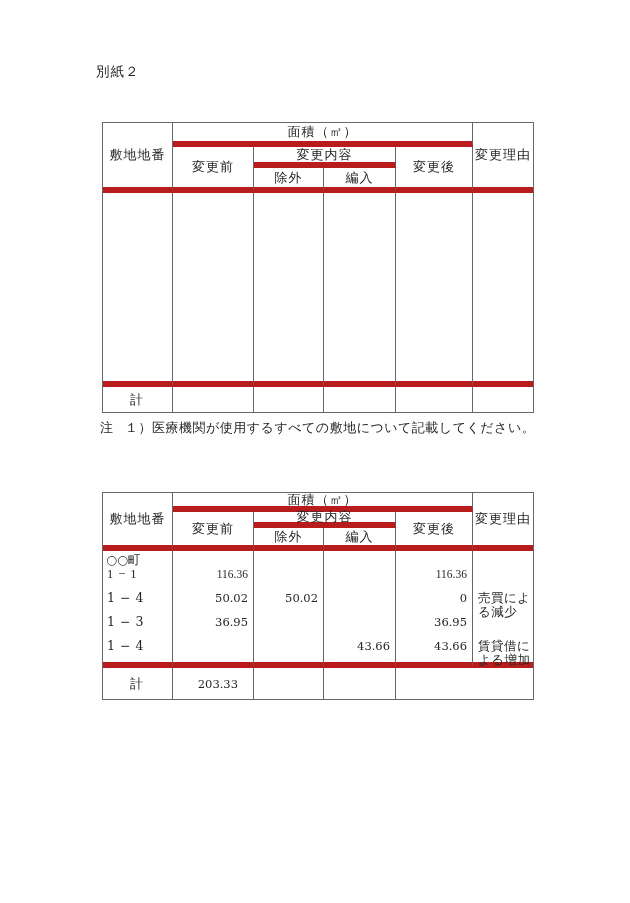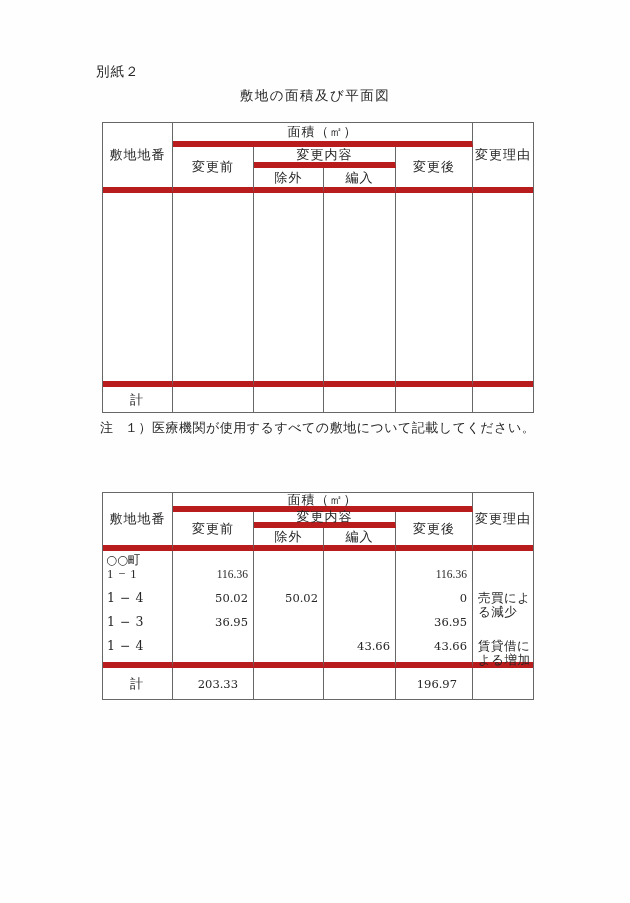--- a/index.html
+++ b/index.html
@@ -54,21 +54,20 @@
   .note-line { display:flex; line-height:22px; }
   .note-prefix { width:25px; flex:0 0 25px; }
   .example-label { position:absolute; left:102px; top:470px; font-size:13px; letter-spacing:0.5px;margin-top:39px; }
 </style>
 </head>
 <body>
 
 <div class="page">
 
   <div class="attachment-label">別紙２</div>
-  <div class="doc-title">敷地の面積及び平面図</div>
 
   <div class="form-table" id="blank-table">
     <div class="cell hcell h-lot">敷地地番</div>
     <div class="cell hcell h-area">面積（㎡）</div>
     <div class="cell hcell h-reason no-r">変更理由</div>
     <div class="cell hcell h-before">変更前</div>
     <div class="cell hcell h-content">変更内容</div>
     <div class="cell hcell h-after">変更後</div>
     <div class="cell hcell h-excl">除外</div>
     <div class="cell hcell h-incl">編入</div>
@@ -133,17 +132,16 @@
     </div>
     <div class="cell b-6 no-r">
       <div class="line reason r2">売買による減少</div>
       <div class="line reason r4">賃貸借による増加</div>
     </div>
 
     <div class="cell t-1 no-b total-label">計</div>
     <div class="cell t-2 no-b total-num">203.33</div>
     <div class="cell t-3 no-b"></div>
     <div class="cell t-4 no-b"></div>
-    <div class="cell t-5 no-b total-num">196.97</div>
     <div class="cell t-6 no-b no-r"></div>
   </div>
 
 </div>
 
 </body></html>

